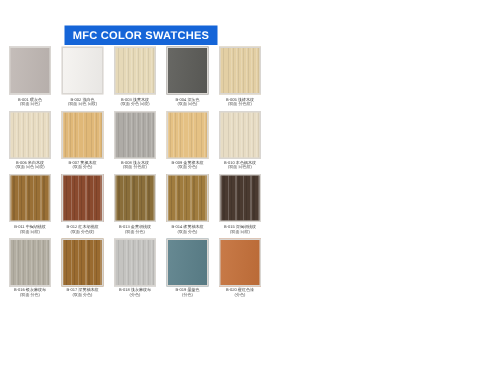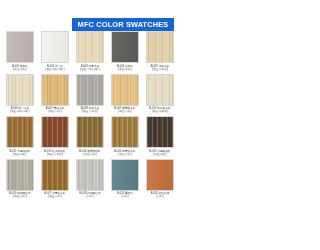--- a/index.html
+++ b/index.html
@@ -22,21 +22,20 @@
     box-sizing: border-box;
   }
 
   
   .title-wrap {
     position: absolute;
     top: 13px;
     left: 0;
     width: 188px;
     text-align: center;
-    margin-left: 29px;
   }
   .title-banner {
     display: inline-block;
     background: #1565d8;
     color: #ffffff;
     font-size: 7.4px;
     font-weight: bold;
     letter-spacing: 0.15px;
     padding: 2.6px 6px 2.8px 6px;
     line-height: 1;

